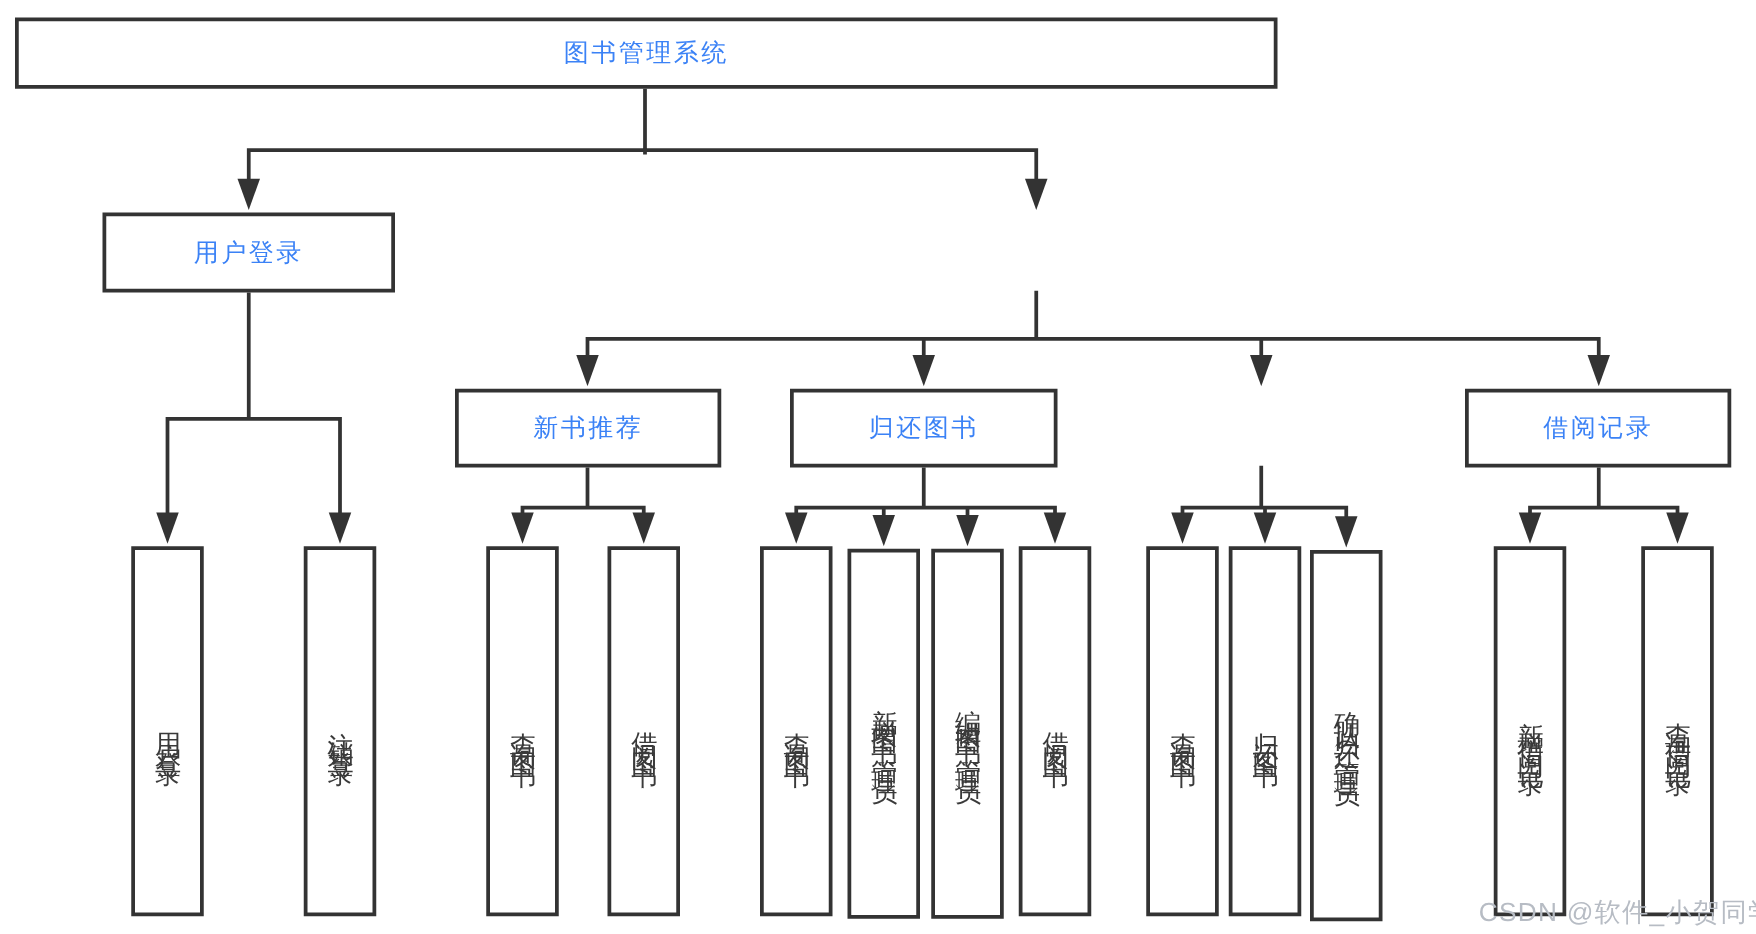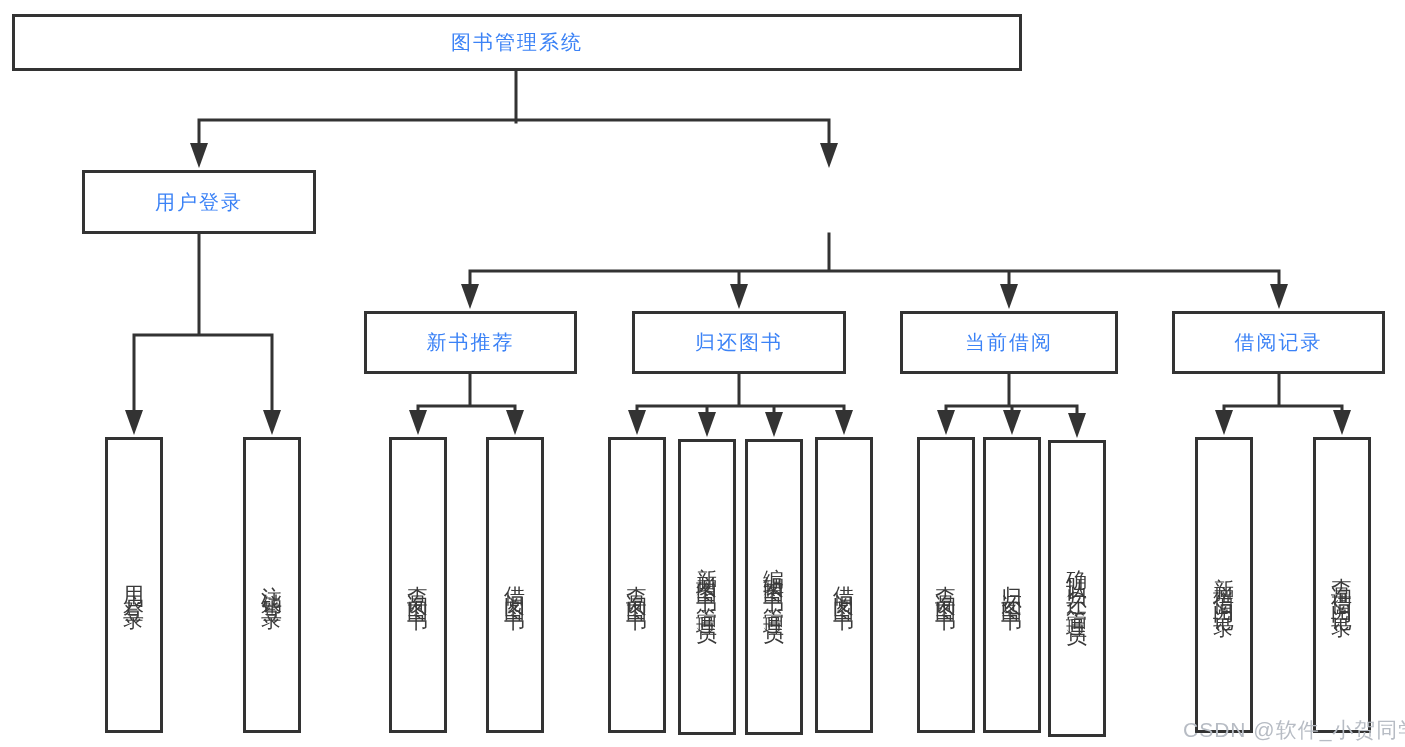--- a/index.html
+++ b/index.html
@@ -126,23 +126,20 @@
   <div class="node hnode" style="left:82px;top:170px;width:234px;height:64px">
     <span>用户登录</span>
   </div>
 
   <div class="node hnode" style="left:364px;top:311px;width:213px;height:63px">
     <span>新书推荐</span>
   </div>
   <div class="node hnode" style="left:632px;top:311px;width:214px;height:63px">
     <span>归还图书</span>
   </div>
-  <div class="node hnode" style="left:900px;top:311px;width:218px;height:63px">
-    <span>当前借阅</span>
-  </div>
   <div class="node hnode" style="left:1172px;top:311px;width:213px;height:63px">
     <span>借阅记录</span>
   </div>
 
   <div class="node leaf" style="left:105px;top:437px;width:58px;height:296px">
     <span>用户登录</span>
   </div>
   <div class="node leaf" style="left:243px;top:437px;width:58px;height:296px">
     <span>注销登录</span>
   </div>

